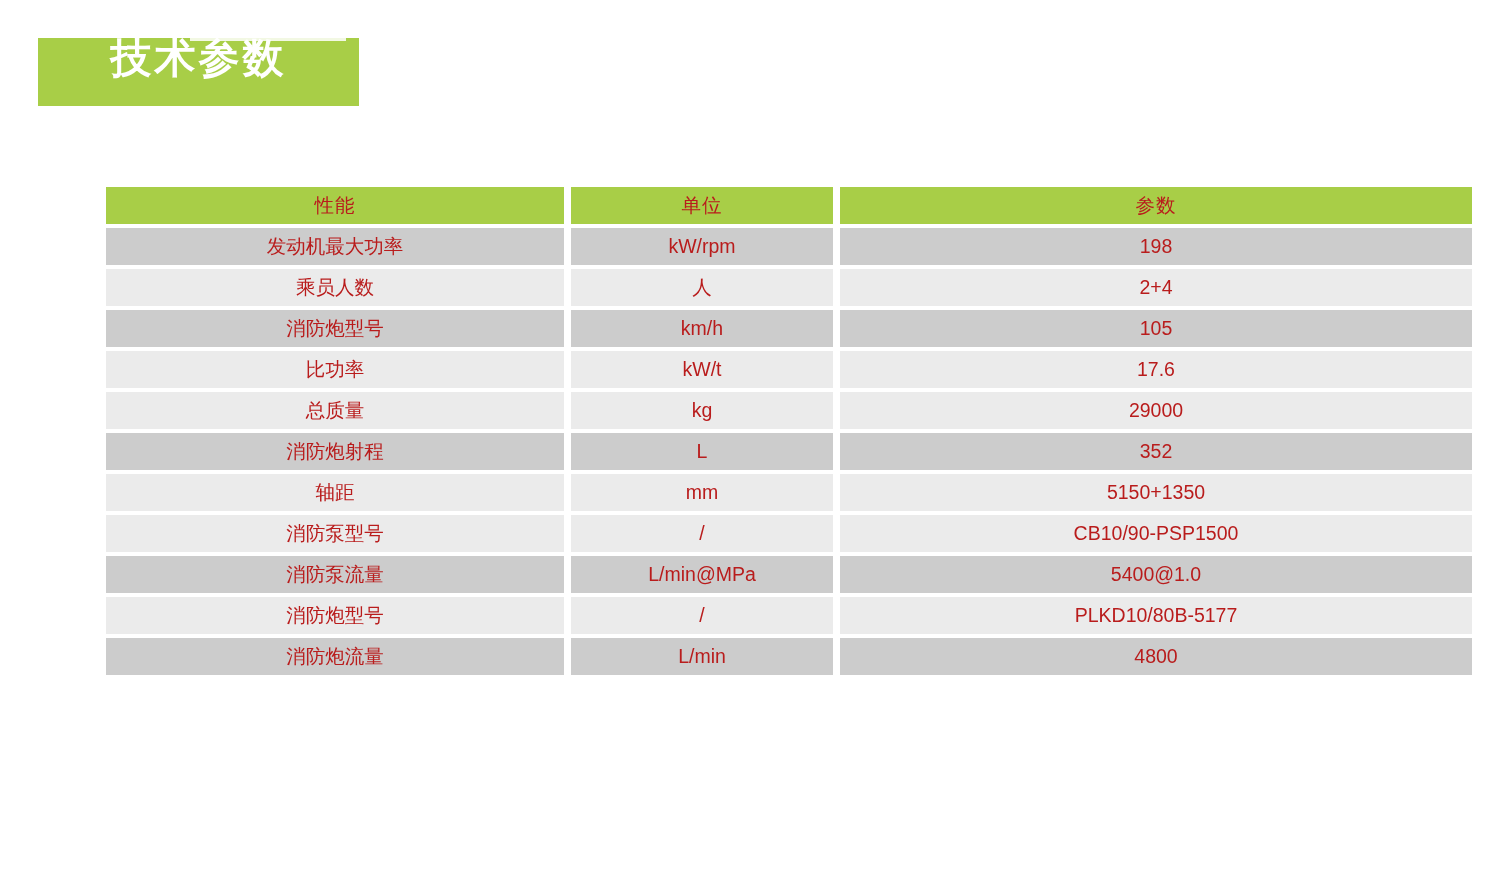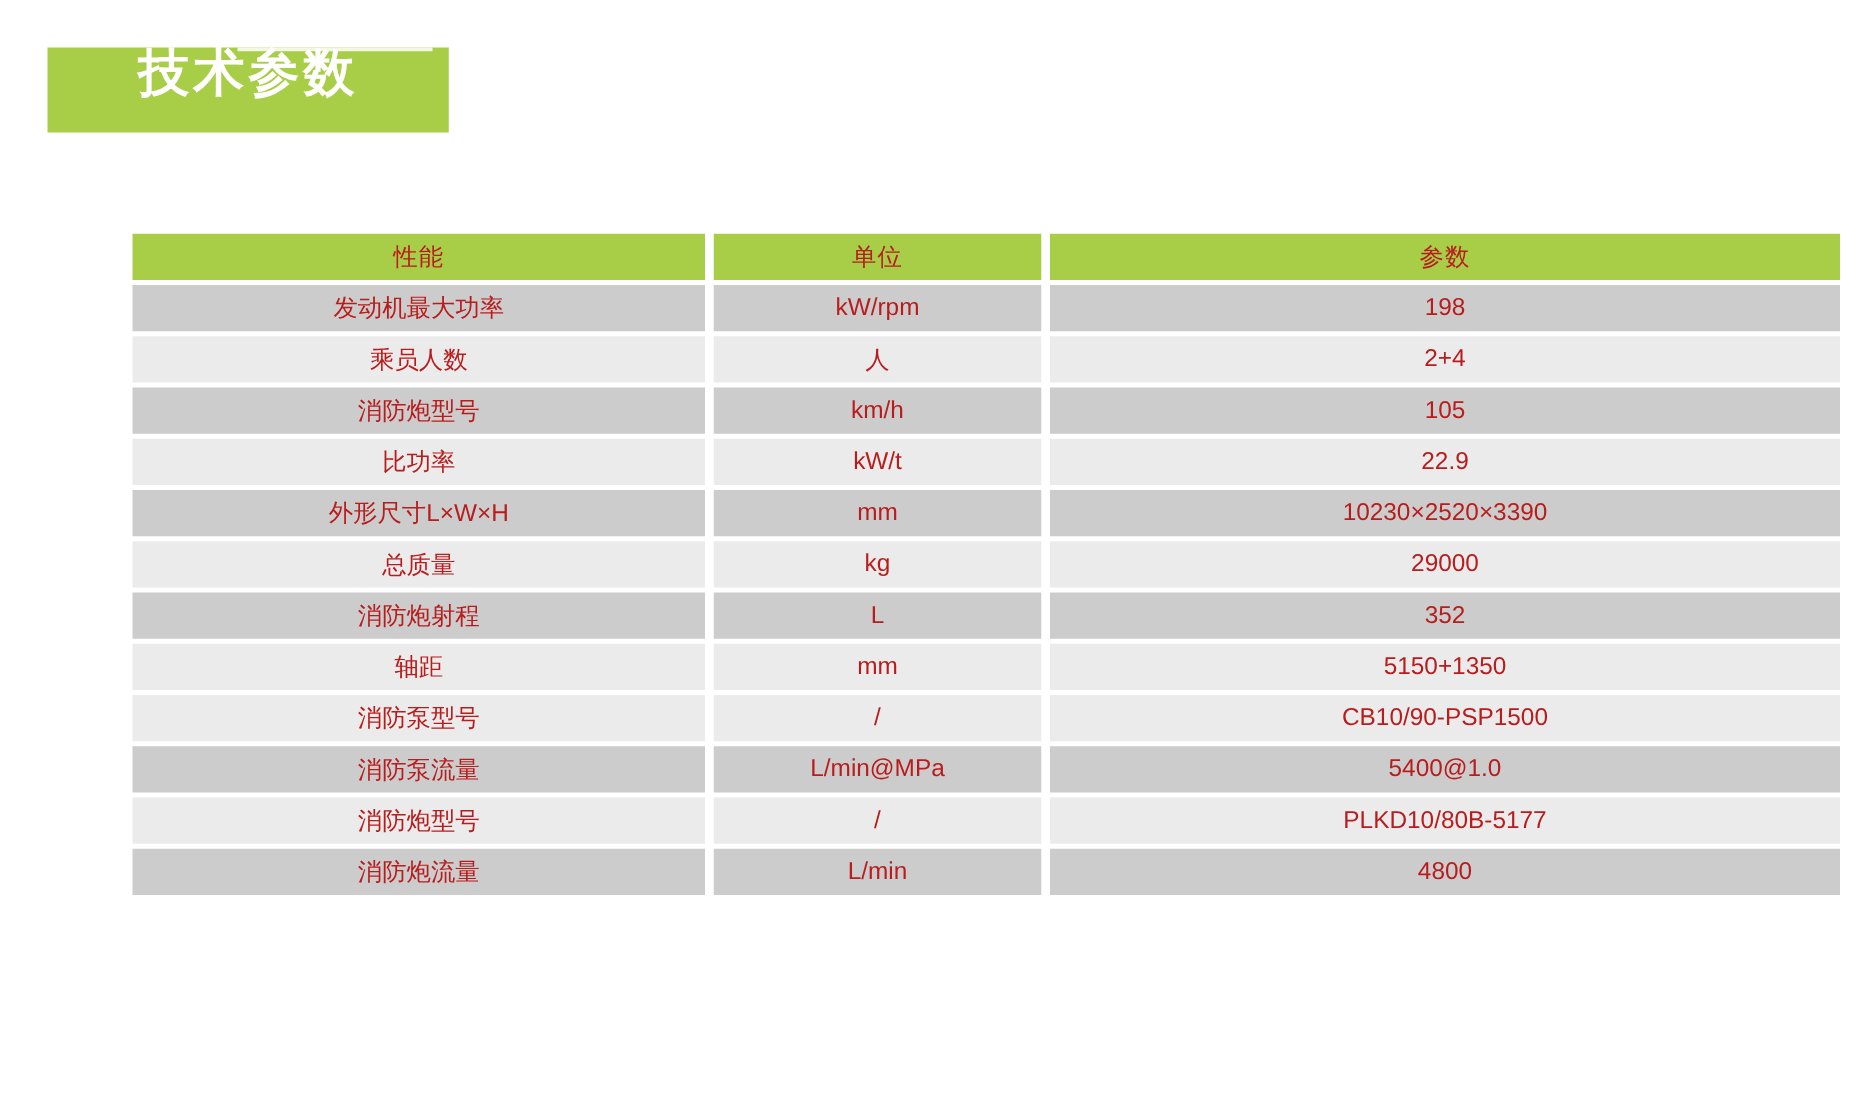--- a/index.html
+++ b/index.html
@@ -128,26 +128,21 @@
           <td>2+4</td>
         </tr>
         <tr class="row-dark">
           <td>消防炮型号</td>
           <td>km/h</td>
           <td>105</td>
         </tr>
         <tr class="row-light">
           <td>比功率</td>
           <td>kW/t</td>
-          <td>22.9</td>
-        </tr>
-        <tr class="row-dark">
-          <td>外形尺寸L×W×H</td>
-          <td>mm</td>
-          <td>10230×2520×3390</td>
+          <td>17.6</td>
         </tr>
         <tr class="row-light">
           <td>总质量</td>
           <td>kg</td>
           <td>29000</td>
         </tr>
         <tr class="row-dark">
           <td>消防炮射程</td>
           <td>L</td>
           <td>352</td>

